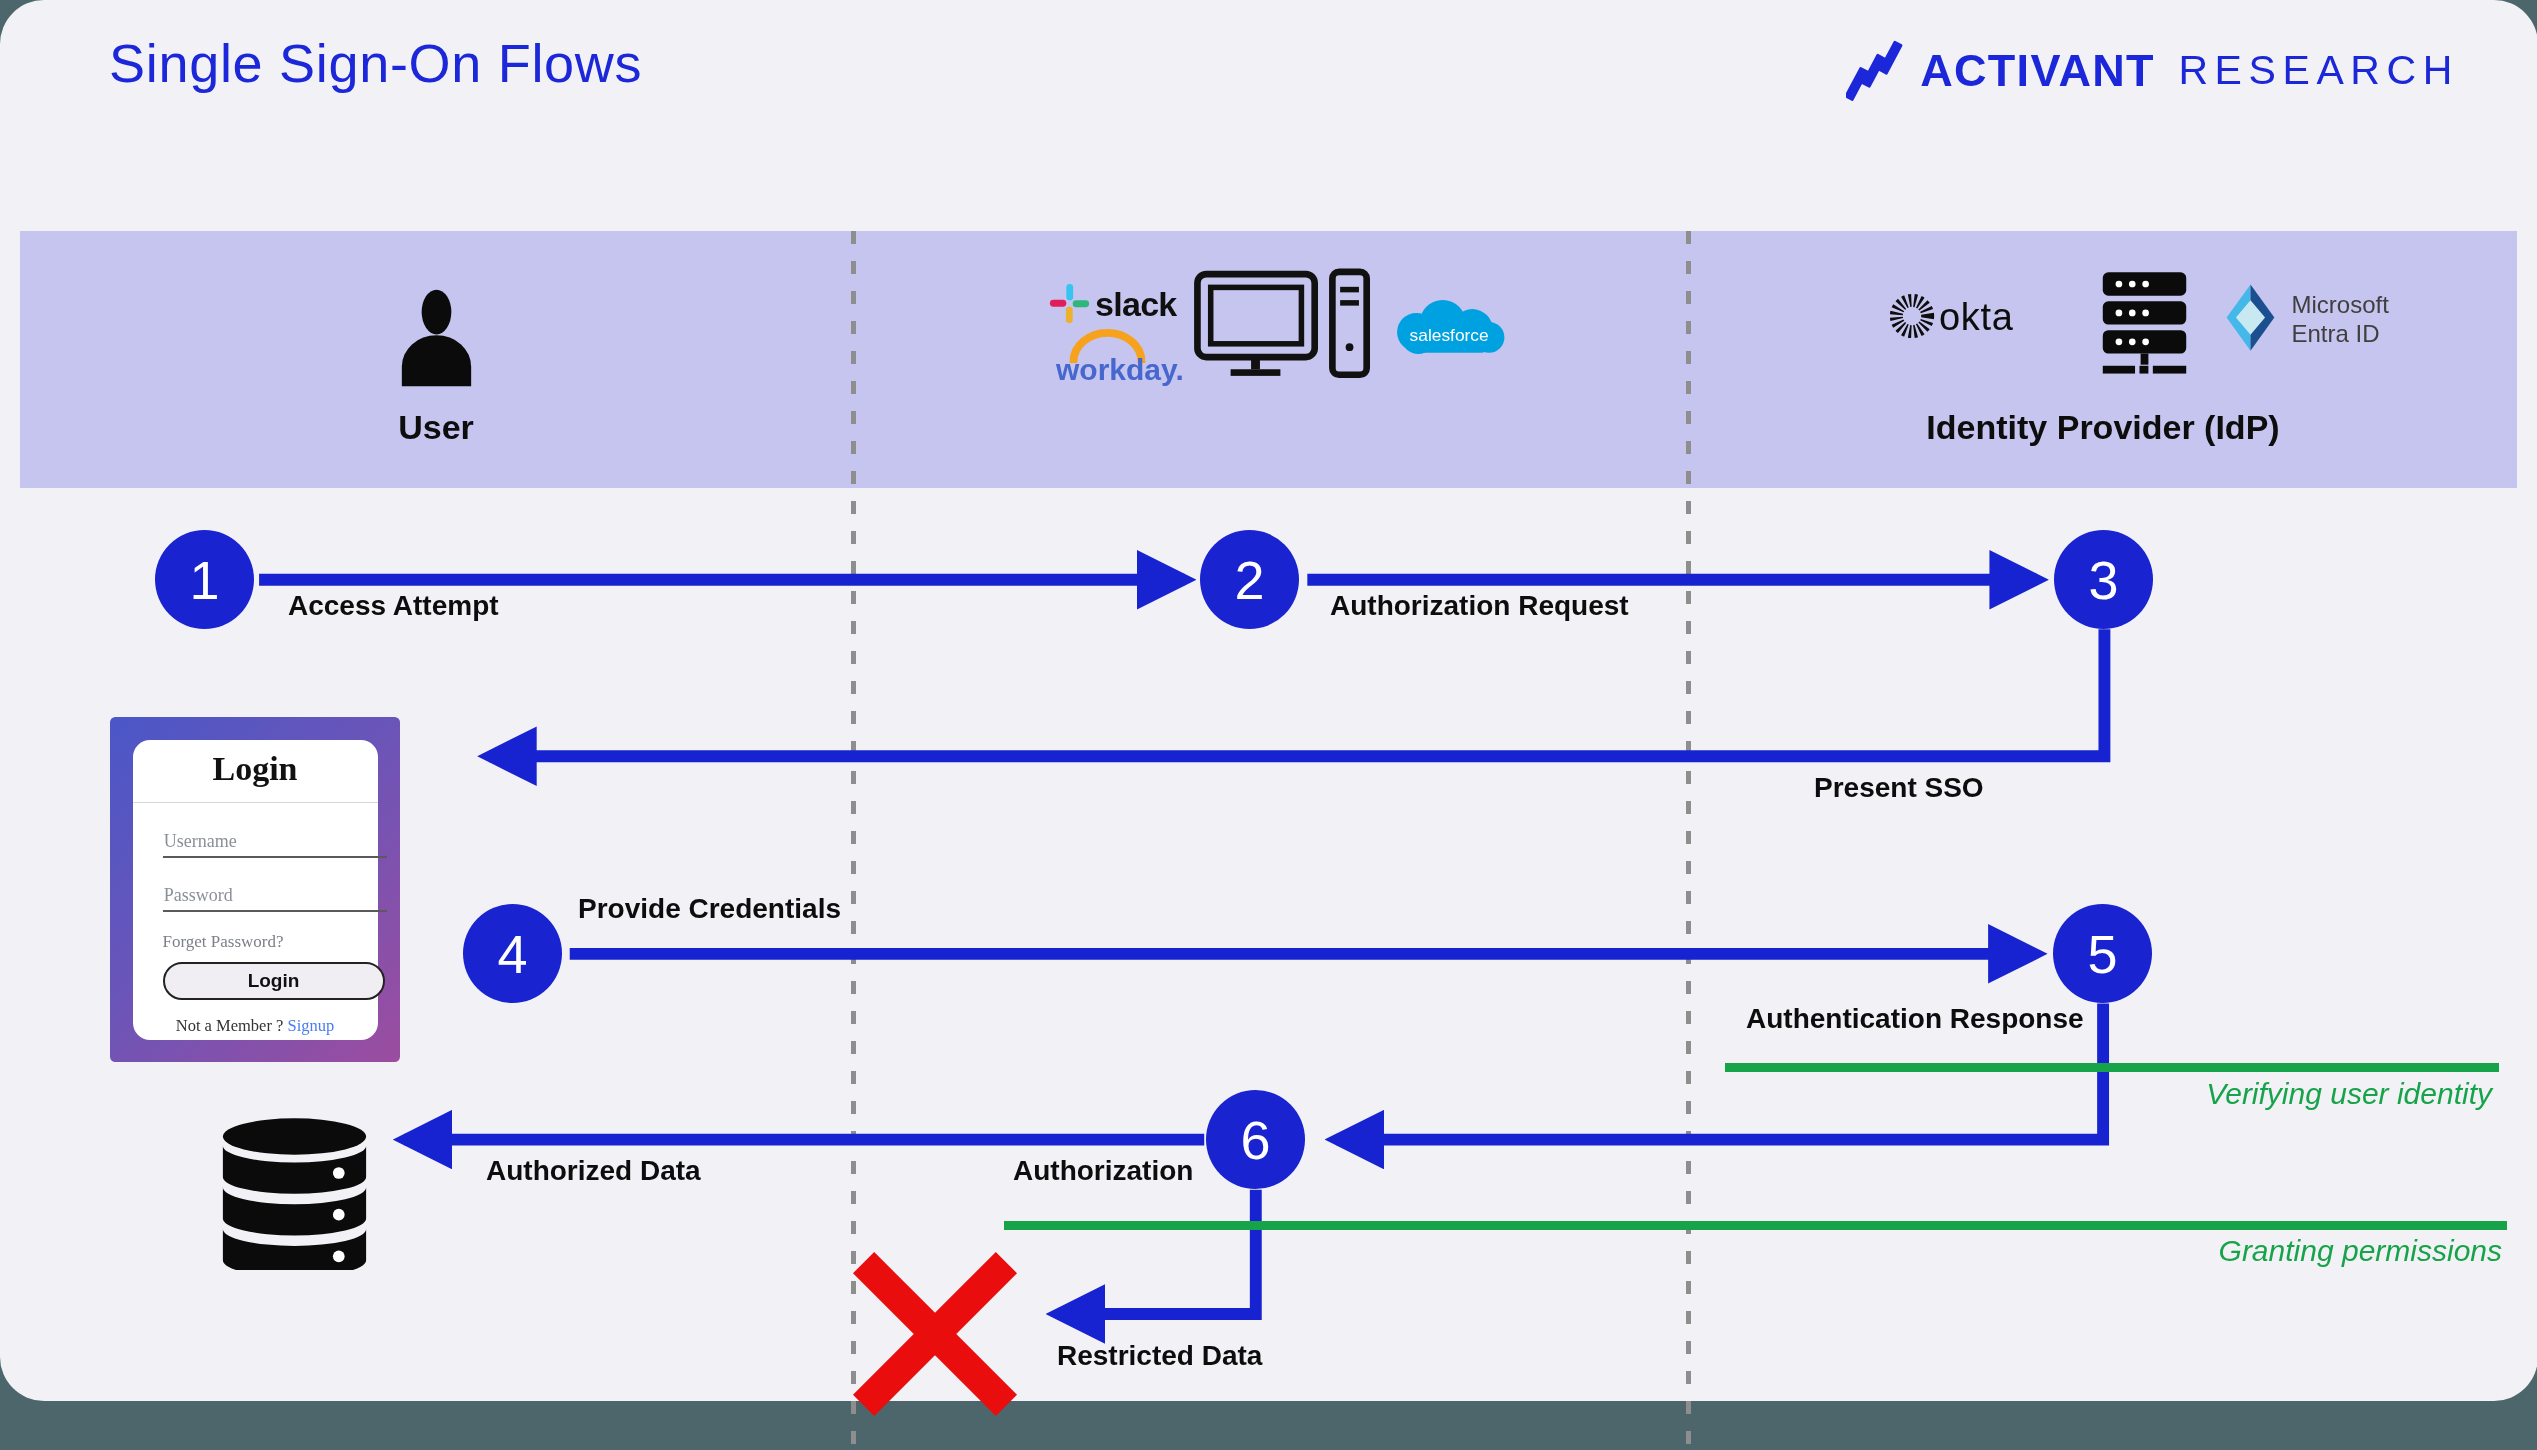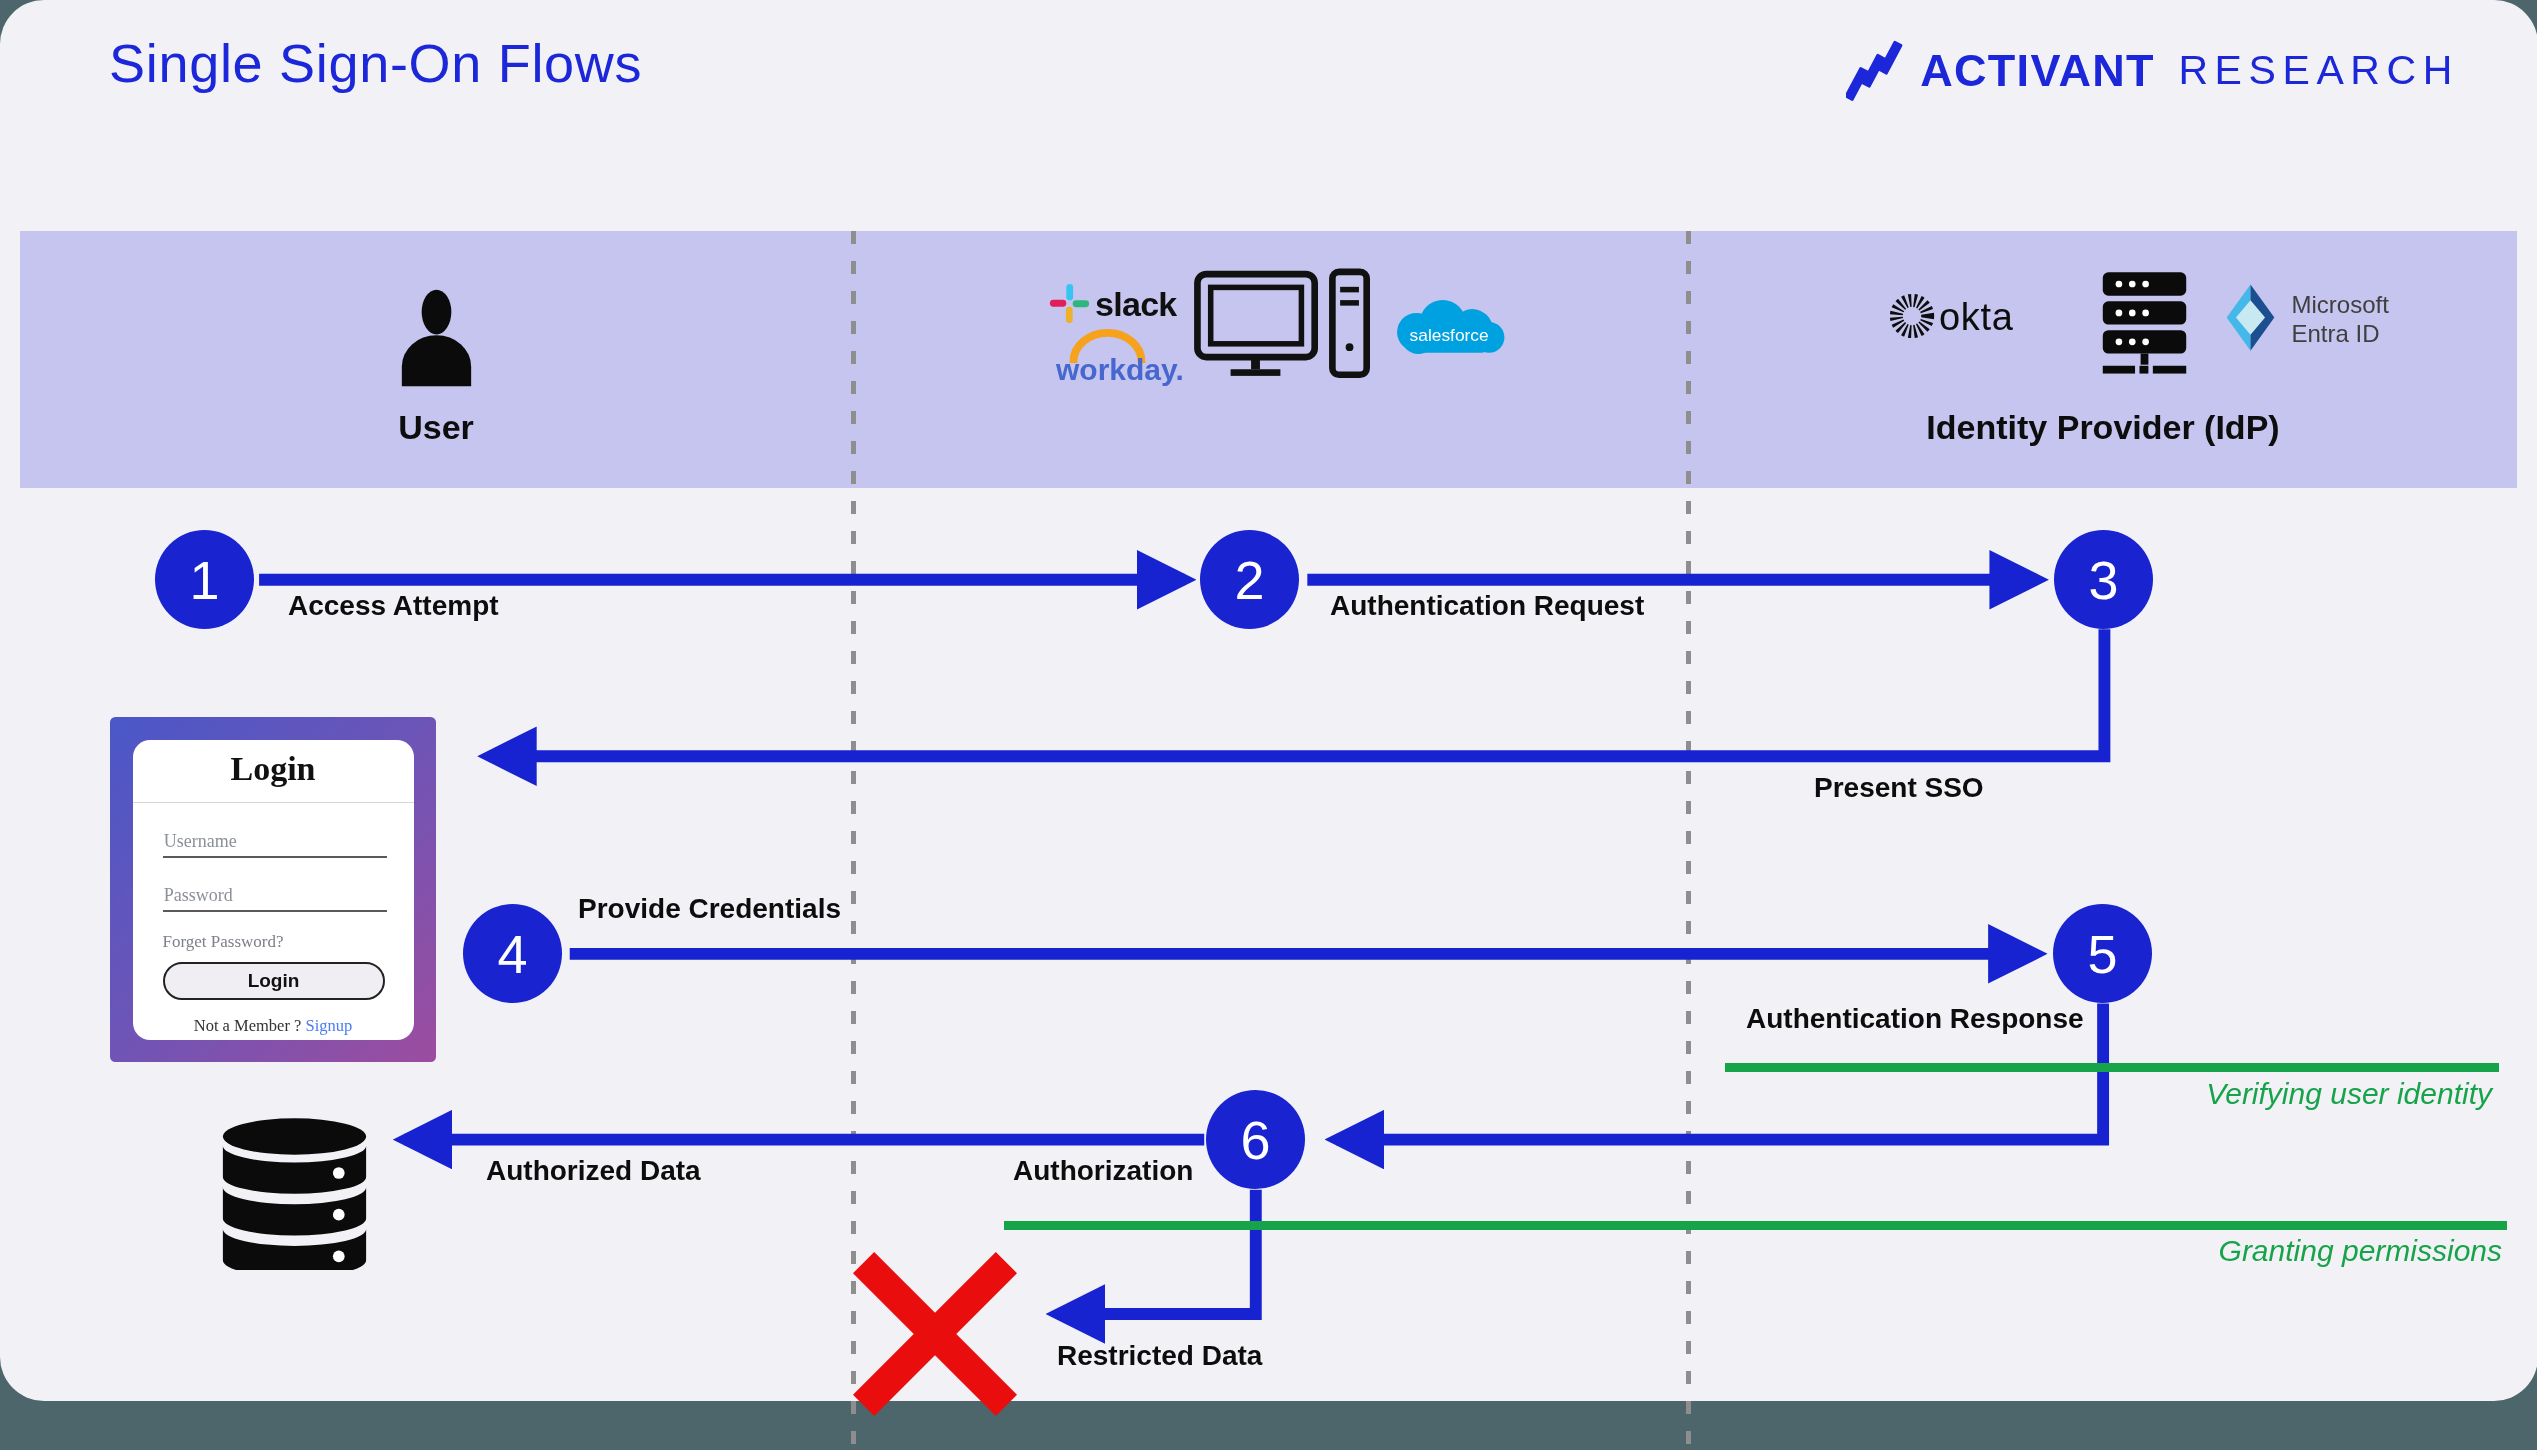--- a/index.html
+++ b/index.html
@@ -22,21 +22,21 @@
           display:flex;align-items:center;justify-content:center;font-size:54px;font-weight:400;}
   .steplbl{font-size:28px;font-weight:700;color:#0D0D0D;white-space:nowrap;}
   .green-line{height:9.3px;background:#17A34A;}
   .green-note{font-size:30px;font-style:italic;color:#17A34A;white-space:nowrap;text-align:right;}
   
   .slack-text{font-size:34px;font-weight:800;color:#101010;letter-spacing:-0.7px;}
   .workday-text{font-size:30px;font-weight:700;color:#4667CE;}
   .okta-text{font-size:38px;font-weight:500;color:#0D0D0D;letter-spacing:0.7px;}
   .entra-text{font-size:24px;color:#3F3F3F;line-height:29px;}
   
-  .login-outer{left:110px;top:717px;width:326px;height:345px;border-radius:5.3px;
+  .login-outer{left:110px;top:717px;width:290px;height:345px;border-radius:5.3px;
     background:linear-gradient(135deg,#4A57C8 0%,#6A55B8 45%,#9C4D9F 100%);}
   .login-card{position:absolute;left:22.5px;top:22.5px;right:22.5px;bottom:22.5px;background:#fff;
     border-radius:17px;font-family:"Liberation Serif",serif;}
   .login-title{position:absolute;top:10.6px;left:0;width:100%;text-align:center;
     font-size:34px;font-weight:700;color:#111;}
   .login-divider{position:absolute;top:62px;left:0;width:100%;height:1.3px;background:#D8D8DC;}
   .login-field{position:absolute;left:30px;width:222px;border:none;outline:none;background:transparent;
     border-bottom:2px solid #5A5A5A;font-family:"Liberation Serif",serif;font-size:18px;color:#333;
     padding:4px 1.3px;}
   .login-field::placeholder{color:#8A8F98;}
@@ -213,21 +213,21 @@
       <span>4</span>
     </div>
   <div class="abs circle" style="left:2053px;top:904px;">
       <span>5</span>
     </div>
   <div class="abs circle" style="left:1206px;top:1090px;">
       <span>6</span>
     </div>
 
   <div class="abs steplbl" style="left:288px;top:590px;">Access Attempt</div>
-  <div class="abs steplbl" style="left:1330px;top:590px;">Authentication Request</div>
+  <div class="abs steplbl" style="left:1330px;top:590px;">Authorization Request</div>
   <div class="abs steplbl" style="left:1814px;top:772px;">Present SSO</div>
   <div class="abs steplbl" style="left:578px;top:893px;">Provide Credentials</div>
   <div class="abs steplbl" style="left:1746px;top:1003px;">Authentication Response</div>
   <div class="abs steplbl" style="left:1013px;top:1155px;">Authorization</div>
   <div class="abs steplbl" style="left:486px;top:1155px;">Authorized Data</div>
   <div class="abs steplbl" style="left:1057px;top:1340px;">Restricted Data</div>
 
   <div class="abs green-line" style="left:1725px;top:1063px;width:774px;"></div>
   <div class="abs green-note" style="right:46px;top:1077px;">Verifying user identity</div>
   <div class="abs green-line" style="left:1004px;top:1221px;width:1503px;"></div>

